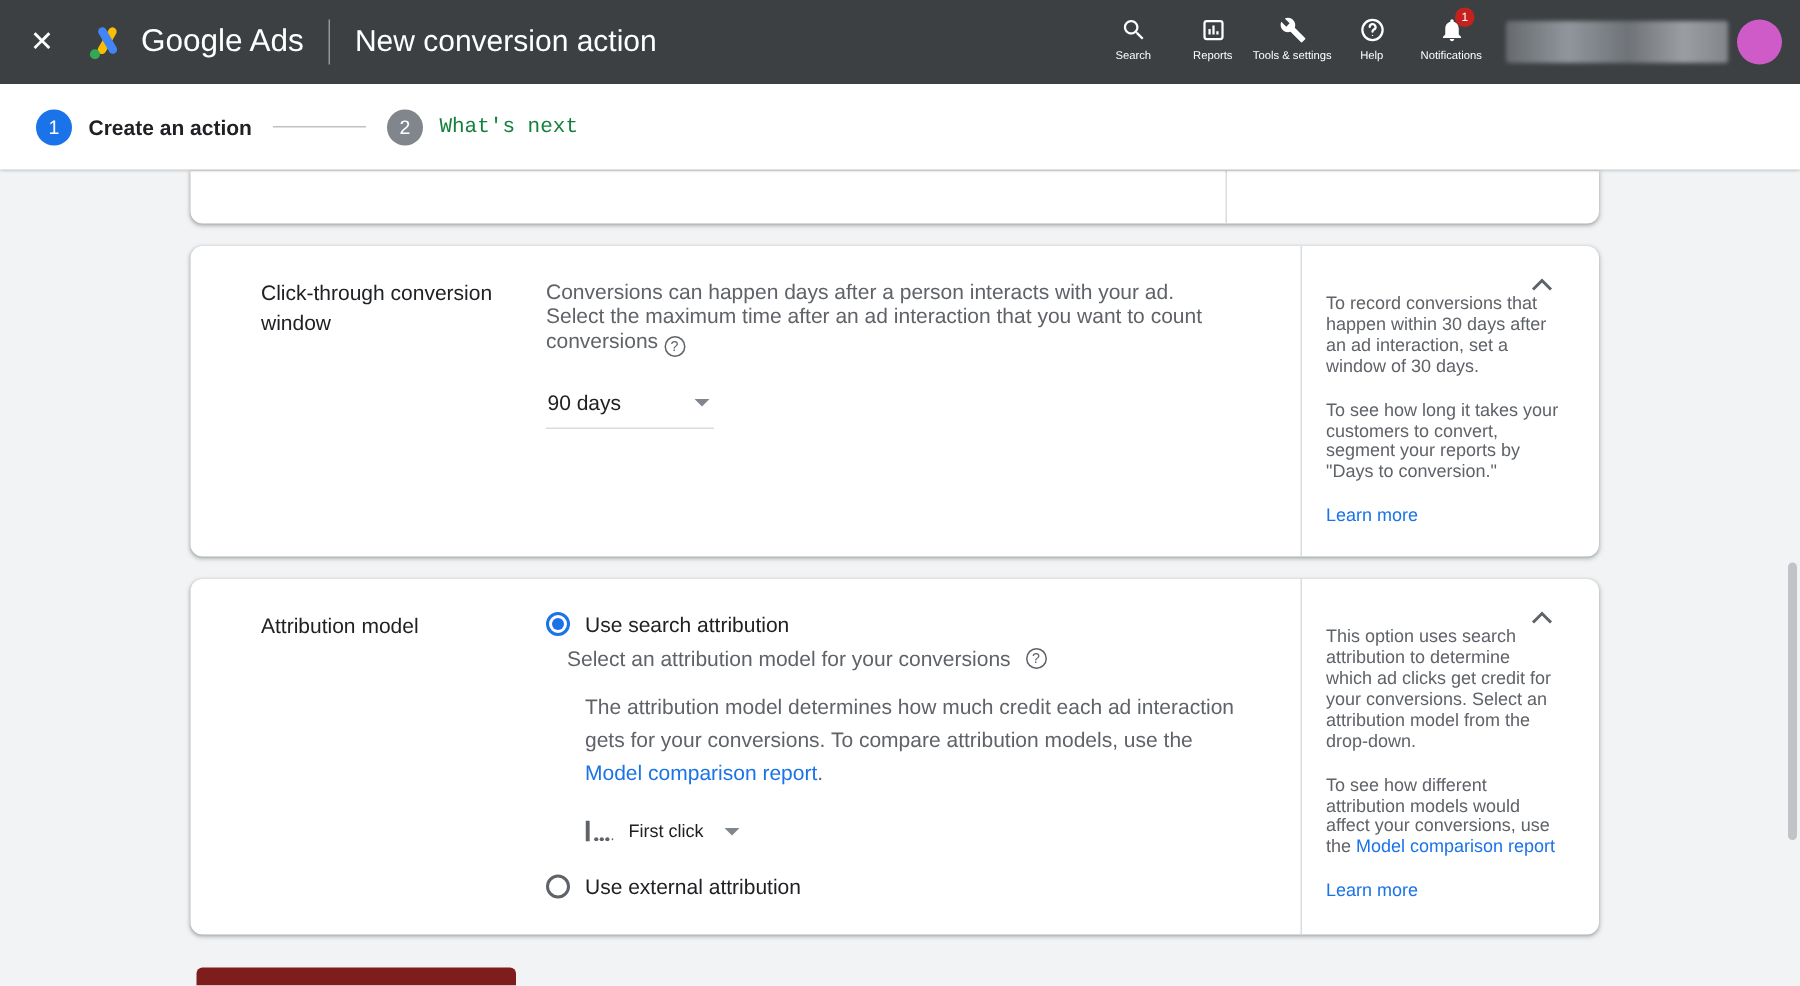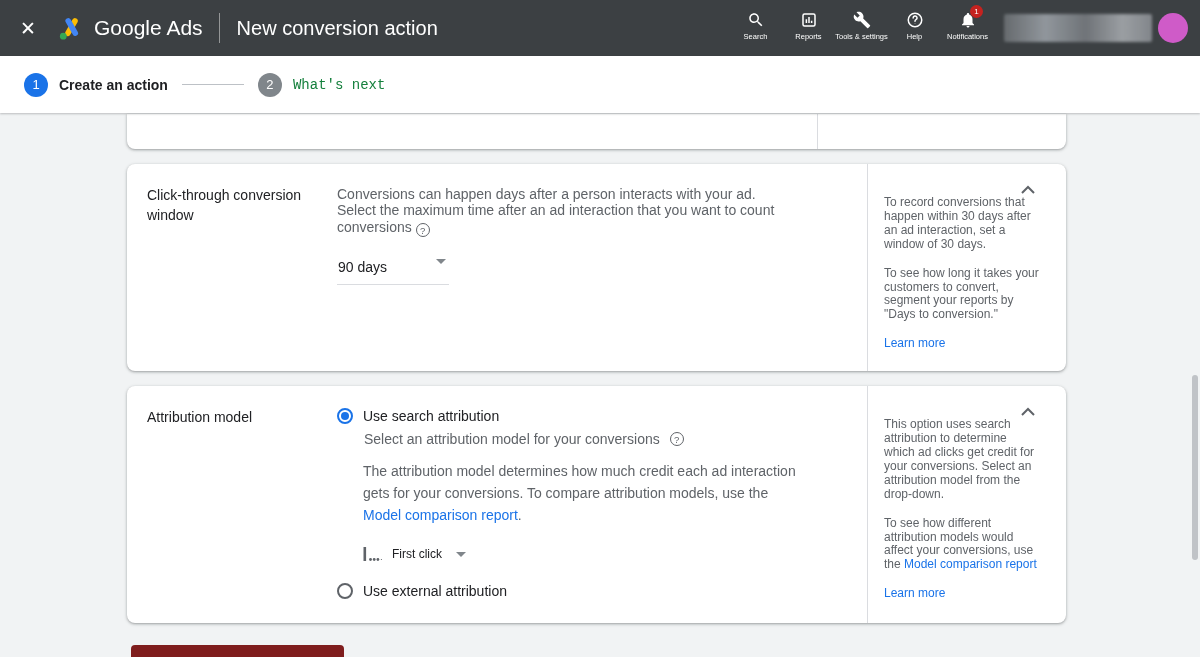--- a/index.html
+++ b/index.html
@@ -35,40 +35,40 @@
   .step-2 .step-label { color:#15803d;font-family:Liberation Mono, monospace; }
   .step-connector { width:62px; height:1px; background:#bdc1c6; margin:0 14px; }
 
   
   .content { padding-left:127px; padding-top:1px; }
   .card { width:939px; background:#fff; border-radius:8px; position:relative; display:flex;
     box-shadow:0 1px 2px 0 rgba(60,64,67,.30), 0 1px 3px 1px rgba(60,64,67,.15); }
   .partial-card { height:35px; border-radius:0 0 8px 8px; margin-bottom:15px; display:block; }
   .inner-divider { position:absolute; left:690px; top:0; bottom:0; width:1px; background:#dadce0; }
   .card + .card, .partial-card + .card { margin-top:0; }
-  .card { margin-bottom:15px; }
+  .card { margin-bottom:15px;padding-left:27px; }
 
   .card-label-col { width:210px; flex:none; padding:21px 24px 20px 20px; font-size:14px; color:#202124; line-height:1.45; }
   .card-main { flex:1; padding:22px 30px 24px 0; min-width:0; }
   .card-help { width:199px; flex:none; border-left:1px solid #dadce0; padding:32px 26px 20px 16px; font-size:12px; color:#5f6368; line-height:1.16; }
   .card-help p { margin-bottom:15px; }
   .link { color:#1a73e8; text-decoration:none; cursor:pointer; }
   .learn-more { font-size:12px; display:inline-block; }
 
   .desc { font-size:14px; color:#5f6368; line-height:1.17; max-width:460px; }
   .help-icon { display:inline-flex; width:14px; height:14px; border:1px solid #5f6368; border-radius:50%; font-size:9.5px; color:#5f6368; align-items:center; justify-content:center; vertical-align:-2px; margin-left:4px; cursor:pointer; flex:none; }
 
-  .dropdown { display:flex; justify-content:space-between; width:112px; border-bottom:1px solid #dadce0; padding:7px 3px 9px 1px; margin-top:15px; font-size:14px; color:#202124; cursor:pointer; }
+  .dropdown { display:flex; align-items:center; justify-content:space-between; width:112px; border-bottom:1px solid #dadce0; padding:7px 3px 9px 1px; margin-top:15px; font-size:14px; color:#202124; cursor:pointer; }
   .caret { width:0; height:0; border-left:5px solid transparent; border-right:5px solid transparent; border-top:5px solid #80868b; }
 
   .radio-row { display:flex; align-items:center; gap:10px; font-size:14px; color:#202124; cursor:pointer; }
   .radio { width:16px; height:16px; border-radius:50%; border:2px solid #5f6368; position:relative; flex:none; background:#fff; }
   .radio.selected { border-color:#1a73e8; }
   .radio.selected::after { content:""; position:absolute; inset:2px; border-radius:50%; background:#1a73e8; }
-  .sub-line { margin:7px 0 0 27px; font-size:14px; color:#5f6368; display:flex; align-items:center; }
+  .sub-line { margin:7px 0 0 14px; font-size:14px; color:#5f6368; display:flex; align-items:center; }
   .attr-para { margin:14px 0 0 26px; font-size:14px; color:#5f6368; line-height:1.57; max-width:437px; }
   .attr-dropdown { display:flex; align-items:center; gap:10px; margin:14px 0 0 26px; padding:6px 0; font-size:12px; color:#202124; cursor:pointer; width:135px; }
   .attr-dropdown .caret { margin-left:4px; }
   .radio-row.external { margin-top:16px; }
 
   .collapse-btn { position:absolute; top:18px; right:28px; background:none; border:none; cursor:pointer; padding:3px; line-height:0; }
 
   
   .footer-actions { display:flex; align-items:center; gap:30px; margin:22px 0 0 4px; }
   .primary-btn { background:#7f1d1d; color:#fff; border:none; border-radius:4px; font-size:13px; font-weight:bold; letter-spacing:.7px; padding:11px 22px; font-family:inherit; cursor:pointer; }

